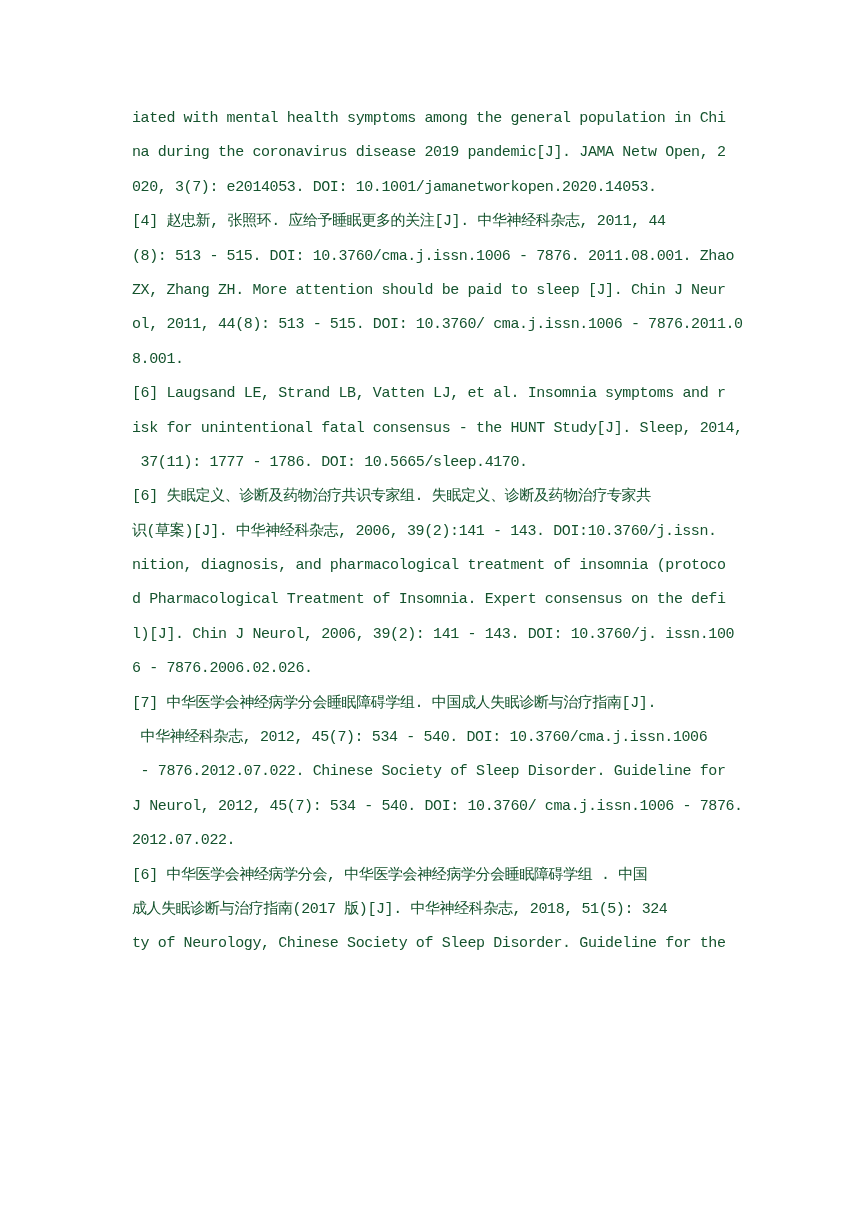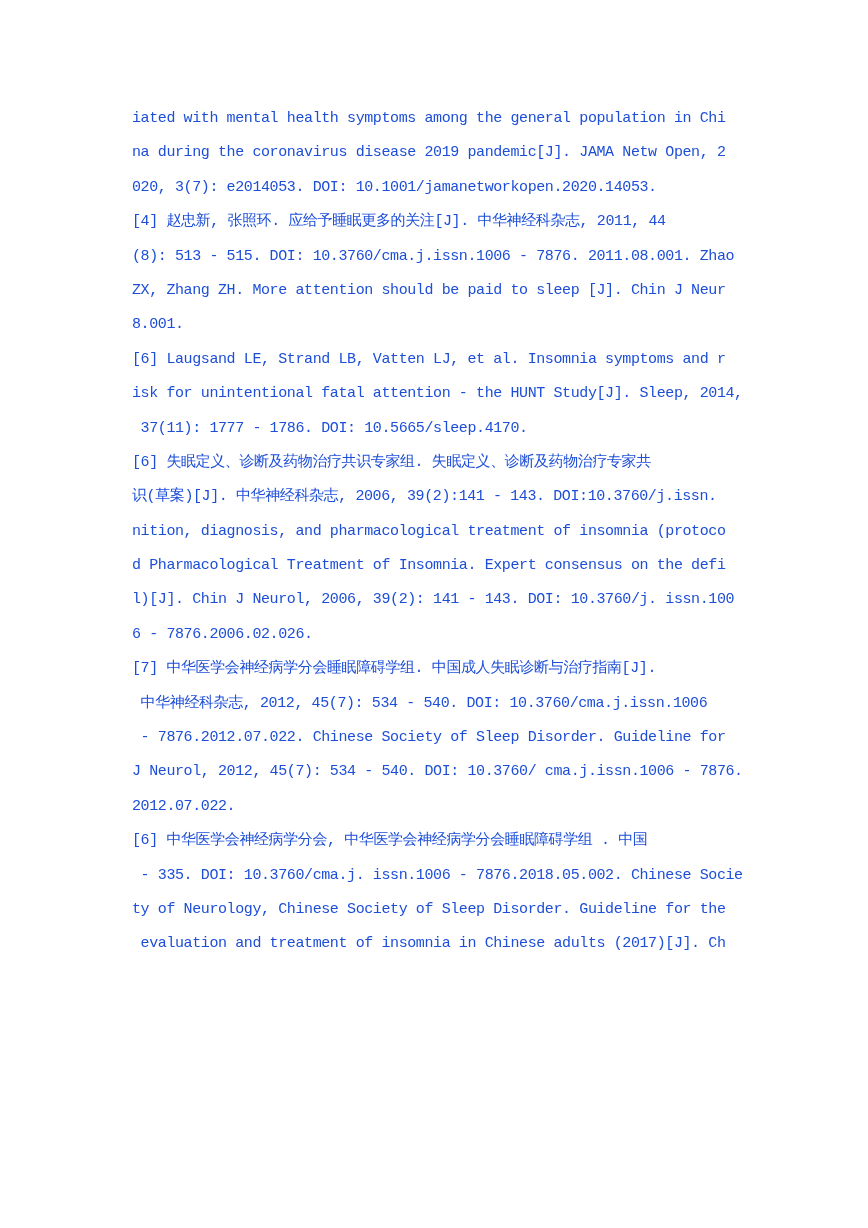--- a/index.html
+++ b/index.html
@@ -17,51 +17,51 @@
   }
   .text-block {
     position: absolute;
     left: 132px;
     top: 102px;
     width: 620px;
     font-family: "Liberation Mono", "DejaVu Sans Mono", monospace;
     font-size: 15px;
     letter-spacing: -0.4px;
     line-height: 34.4px;
-    color: #1d4ed8;
+    color: #14532d;
   }
   .line {
     white-space: pre;
     height: 34.4px;
   }
 </style>
 </head>
 <body>
 
 <div class="page">
   <div class="text-block">
     <div class="line">iated with mental health symptoms among the general population in Chi</div>
     <div class="line">na during the coronavirus disease 2019 pandemic[J]. JAMA Netw Open, 2</div>
     <div class="line">020, 3(7): e2014053. DOI: 10.1001/jamanetworkopen.2020.14053.</div>
     <div class="line">[4] 赵忠新, 张照环. 应给予睡眠更多的关注[J]. 中华神经科杂志, 2011, 44</div>
     <div class="line">(8): 513 - 515. DOI: 10.3760/cma.j.issn.1006 - 7876. 2011.08.001. Zhao</div>
     <div class="line">ZX, Zhang ZH. More attention should be paid to sleep [J]. Chin J Neur</div>
+    <div class="line">ol, 2011, 44(8): 513 - 515. DOI: 10.3760/ cma.j.issn.1006 - 7876.2011.0</div>
     <div class="line">8.001.</div>
     <div class="line">[6] Laugsand LE, Strand LB, Vatten LJ, et al. Insomnia symptoms and r</div>
-    <div class="line">isk for unintentional fatal attention - the HUNT Study[J]. Sleep, 2014,</div>
+    <div class="line">isk for unintentional fatal consensus - the HUNT Study[J]. Sleep, 2014,</div>
     <div class="line"> 37(11): 1777 - 1786. DOI: 10.5665/sleep.4170.</div>
     <div class="line">[6] 失眠定义、诊断及药物治疗共识专家组. 失眠定义、诊断及药物治疗专家共</div>
     <div class="line">识(草案)[J]. 中华神经科杂志, 2006, 39(2):141 - 143. DOI:10.3760/j.issn.</div>
     <div class="line">nition, diagnosis, and pharmacological treatment of insomnia (protoco</div>
     <div class="line">d Pharmacological Treatment of Insomnia. Expert consensus on the defi</div>
     <div class="line">l)[J]. Chin J Neurol, 2006, 39(2): 141 - 143. DOI: 10.3760/j. issn.100</div>
     <div class="line">6 - 7876.2006.02.026.</div>
     <div class="line">[7] 中华医学会神经病学分会睡眠障碍学组. 中国成人失眠诊断与治疗指南[J].</div>
     <div class="line"> 中华神经科杂志, 2012, 45(7): 534 - 540. DOI: 10.3760/cma.j.issn.1006</div>
     <div class="line"> - 7876.2012.07.022. Chinese Society of Sleep Disorder. Guideline for</div>
     <div class="line">J Neurol, 2012, 45(7): 534 - 540. DOI: 10.3760/ cma.j.issn.1006 - 7876.</div>
     <div class="line">2012.07.022.</div>
     <div class="line">[6] 中华医学会神经病学分会, 中华医学会神经病学分会睡眠障碍学组 . 中国</div>
-    <div class="line"> - 335. DOI: 10.3760/cma.j. issn.1006 - 7876.2018.05.002. Chinese Socie</div>
+    <div class="line">成人失眠诊断与治疗指南(2017 版)[J]. 中华神经科杂志, 2018, 51(5): 324</div>
     <div class="line">ty of Neurology, Chinese Society of Sleep Disorder. Guideline for the</div>
-    <div class="line"> evaluation and treatment of insomnia in Chinese adults (2017)[J]. Ch</div>
   </div>
 </div>
 
 </body></html>

